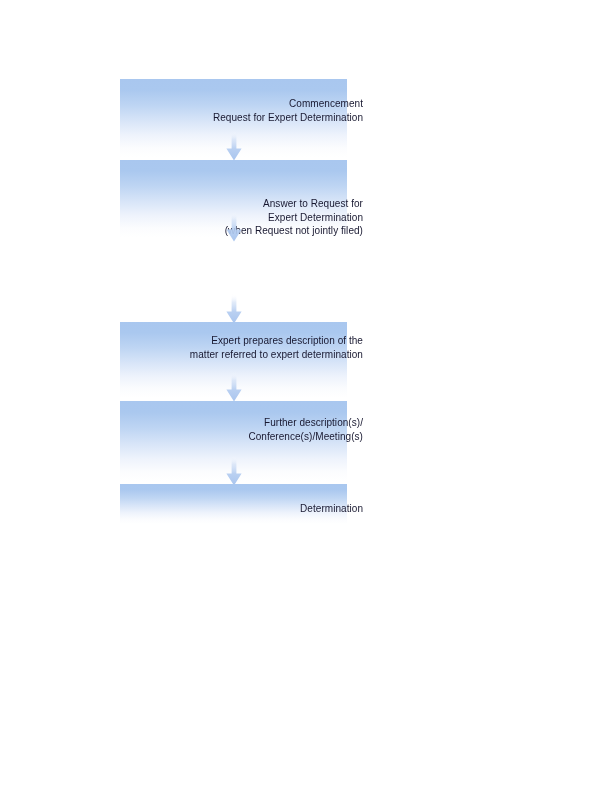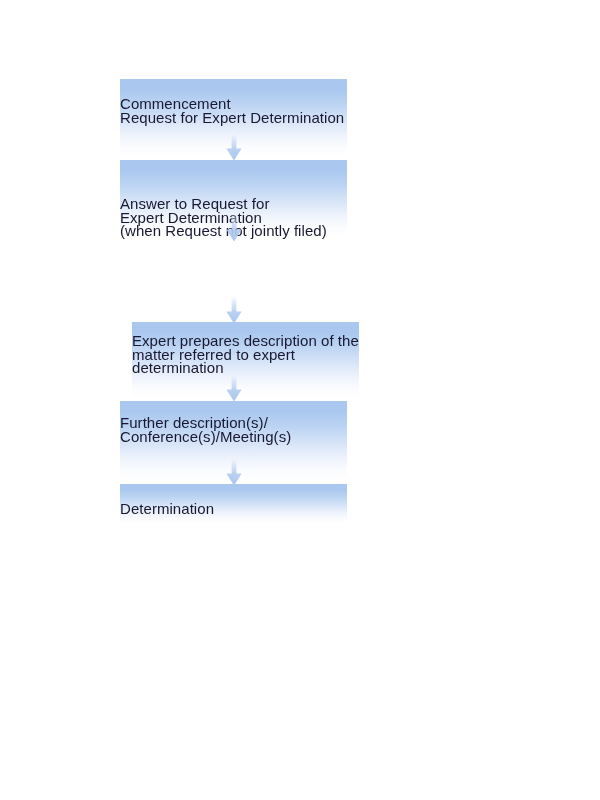--- a/index.html
+++ b/index.html
@@ -38,35 +38,35 @@
         #bed5f3 34%,
         #d8e5f8 54%,
         #eef3fc 72%,
         #fbfcfe 88%,
         #ffffff 100%);
     box-sizing: border-box;
   }
 
   .step-label {
     position: absolute;
-    left: 0;
+    left: 16px;
     width: 100%;
-    text-align: left;
+    text-align: right;
     color: #181830;
-    font-size: 15px;
+    font-size: 10px;
     line-height: 13.5px;
     letter-spacing: 0.05px;
     white-space: pre-line;
   }
 
   
   .step-1 { top: 79px;  height: 78px; }
   .step-2 { top: 160px; height: 77px; }
   .step-3 { top: 240px; height: 79px; }
-  .step-4 { top: 322px; height: 76px; margin-left: 12px; }
+  .step-4 { top: 322px; height: 76px; }
   .step-5 { top: 401px; height: 80px; }
   .step-6 { top: 484px; height: 40px; }
 
   .step-1 .step-label { top: 18px; }
   .step-2 .step-label { top: 10px; margin-top: 27px; }
   .step-3 .step-label { top: 20px; }
   .step-4 .step-label { top: 12px; }
   .step-5 .step-label { top: 15px; }
   .step-6 .step-label { top: 18px; }
 

